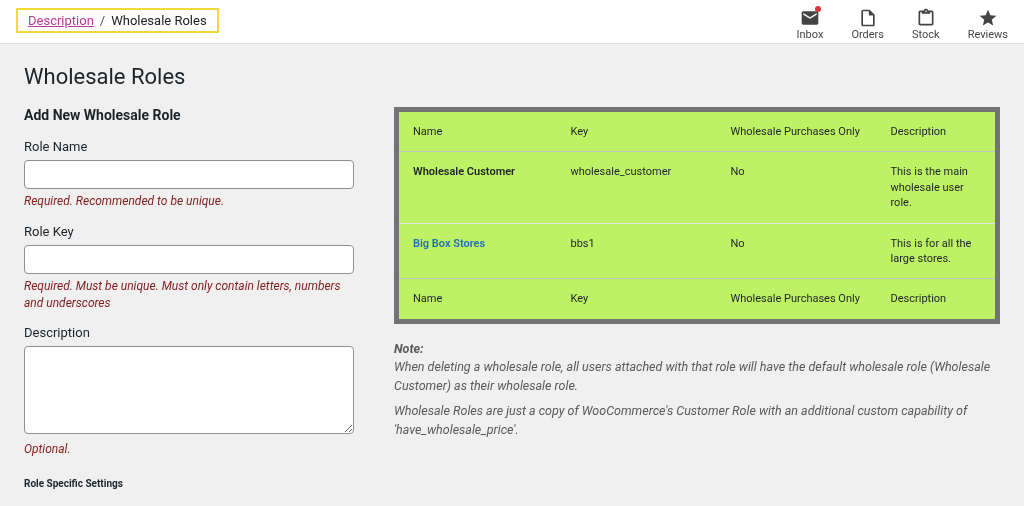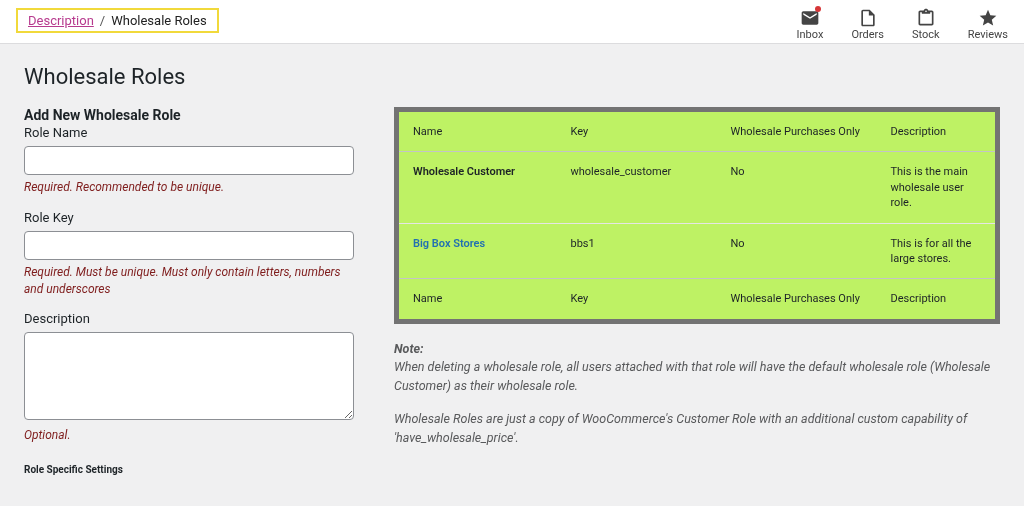--- a/index.html
+++ b/index.html
@@ -50,21 +50,21 @@
     position: absolute;
     top: -2px; right: 2px;
     width: 6px; height: 6px;
     background: #d63638;
     border-radius: 50%;
   }
   .page {
     padding: 20px 24px;
   }
   h1.pagetitle { font-size: 22px; font-weight: 400; margin-bottom: 18px; color: #1d2327; }
-  h2.subhead { font-size: 14px; font-weight: 700; margin-bottom: 2px; }
+  h2.subhead { font-size: 14px; font-weight: 700; margin-bottom: 16px; }
   .layout { display: flex; gap: 40px; }
   .col-left { width: 330px; }
   .col-right { flex: 1; }
   .field { margin-bottom: 14px; }
   .field label { display: block; font-size: 13px; margin-bottom: 6px; color: #1d2327; }
   .field input[type=text], .field textarea {
     width: 100%;
     border: 1px solid #8c8f94;
     border-radius: 4px;
     padding: 6px 8px;
@@ -200,17 +200,17 @@
             <th>Key</th>
             <th>Wholesale Purchases Only</th>
             <th>Description</th>
           </tr>
         </tfoot>
       </table>
 
       <div class="note">
         <strong>Note:</strong>
         <div>When deleting a wholesale role, all users attached with that role will have the default wholesale role (Wholesale Customer) as their wholesale role.</div>
-        <div style="margin-top:14px">Wholesale Roles are just a copy of WooCommerce's Customer Role with an additional custom capability of 'have_wholesale_price'.</div>
+        <div style="margin-top:6px">Wholesale Roles are just a copy of WooCommerce's Customer Role with an additional custom capability of 'have_wholesale_price'.</div>
       </div>
     </div>
   </div>
 </div>
 
 </body></html>

